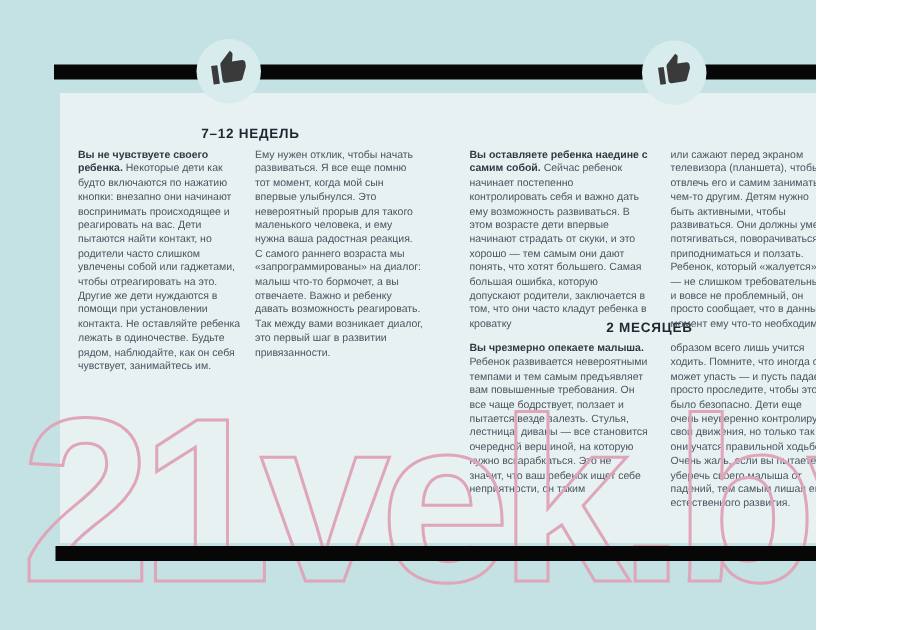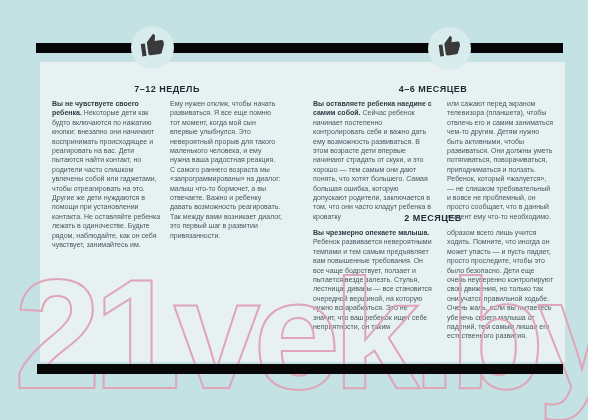--- a/index.html
+++ b/index.html
@@ -1,17 +1,17 @@
 <!DOCTYPE html>
 <html lang="ru"><head>
 <meta charset="utf-8">
 <style>
   html,body{margin:0;padding:0;}
   body{width:600px;height:420px;overflow:hidden;font-family:"Liberation Sans",sans-serif;}
-  .canvas{position:relative;width:588px;height:420px;background:#c4e1e4;overflow:hidden;}
+  .canvas{position:relative;width:544px;height:420px;background:#c4e1e4;overflow:hidden;}
   .page{position:absolute;left:40px;top:62px;width:525px;height:300px;background:#e7f1f2;z-index:1;}
   .bar{position:absolute;background:#070707;height:10px;z-index:4;}
   .bar.top{left:36px;top:43px;width:527px;}
   .bar.bottom{left:37px;top:364px;width:526px;}
   .icon-circle{position:absolute;width:43px;height:43px;border-radius:50%;background:#d8ebed;z-index:5;
     display:flex;align-items:center;justify-content:center;}
   .icon-circle.left{left:131px;top:26px;}
   .icon-circle.right{left:428px;top:27px;}
   .icon-circle svg{transform:rotate(-8deg);}
   .heading{position:absolute;z-index:2;font-weight:bold;font-size:9px;letter-spacing:0.5px;
@@ -53,21 +53,20 @@
   <div class="icon-circle right">
     <span>
       <svg width="23" height="23" viewBox="0 0 24 24">
         <path fill="#3a3a3a" d="M1 21h4V9H1v12zm22-11c0-1.1-.9-2-2-2h-6.31l.95-4.57.03-.32c0-.41-.17-.79-.44-1.06L14.17 1 7.58 7.59C7.22 7.95 7 8.45 7 9v10c0 1.1.9 2 2 2h9c.83 0 1.54-.5 1.84-1.22l3.02-7.05c.09-.23.14-.47.14-.73v-2z"></path>
       </svg>
     </span>
   </div>
 
   <div class="heading h-left">7–12 НЕДЕЛЬ</div>
 
-  <div class="heading h-right">4–6 МЕСЯЦЕВ</div>
 
   <div class="heading h-right2">2 МЕСЯЦЕВ</div>
 
   <div class="col lc1">
     <p>
       <strong>Вы не чувствуете своего ребенка.</strong>
       <span>Некоторые дети как будто включаются по нажатию кнопки: внезапно они начинают воспринимать происходящее и реагировать на вас. Дети пытаются найти контакт, но родители часто слишком увлечены собой или гаджетами, чтобы отреагировать на это. Другие же дети нуждаются в помощи при установлении контакта. Не оставляйте ребенка лежать в одиночестве. Будьте рядом, наблюдайте, как он себя чувствует, занимайтесь им.</span>
     </p>
   </div>
 

